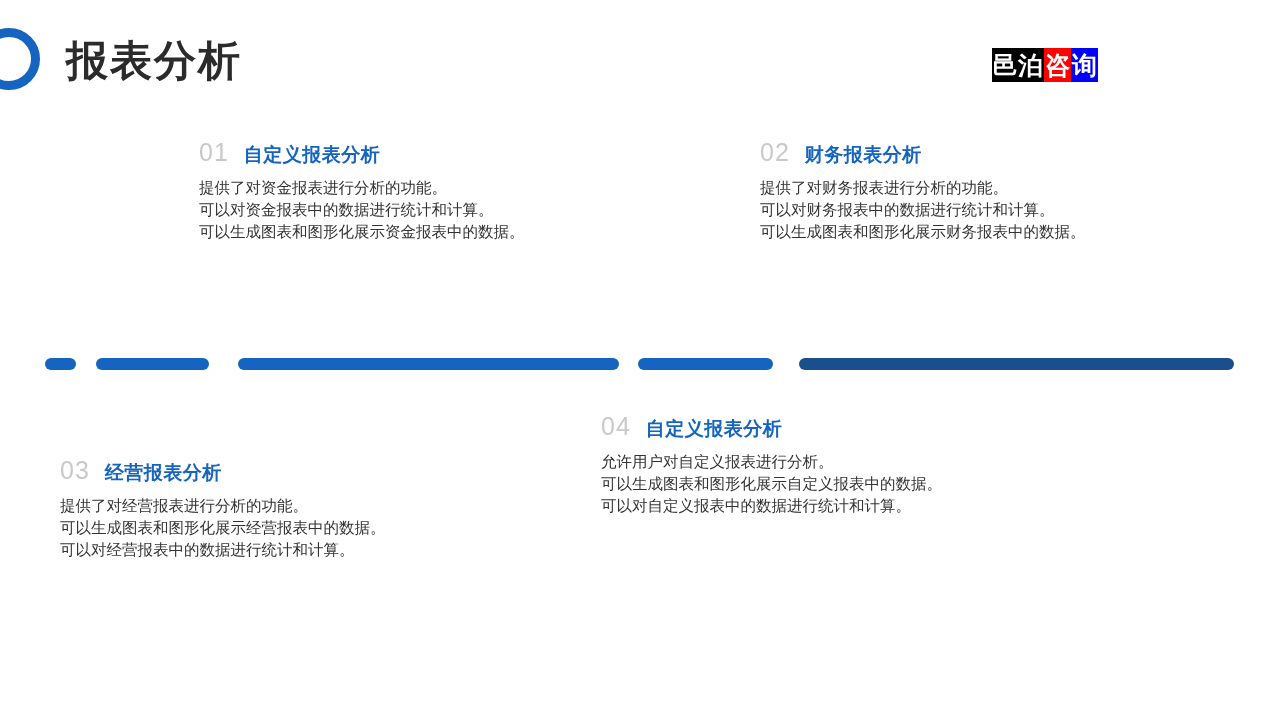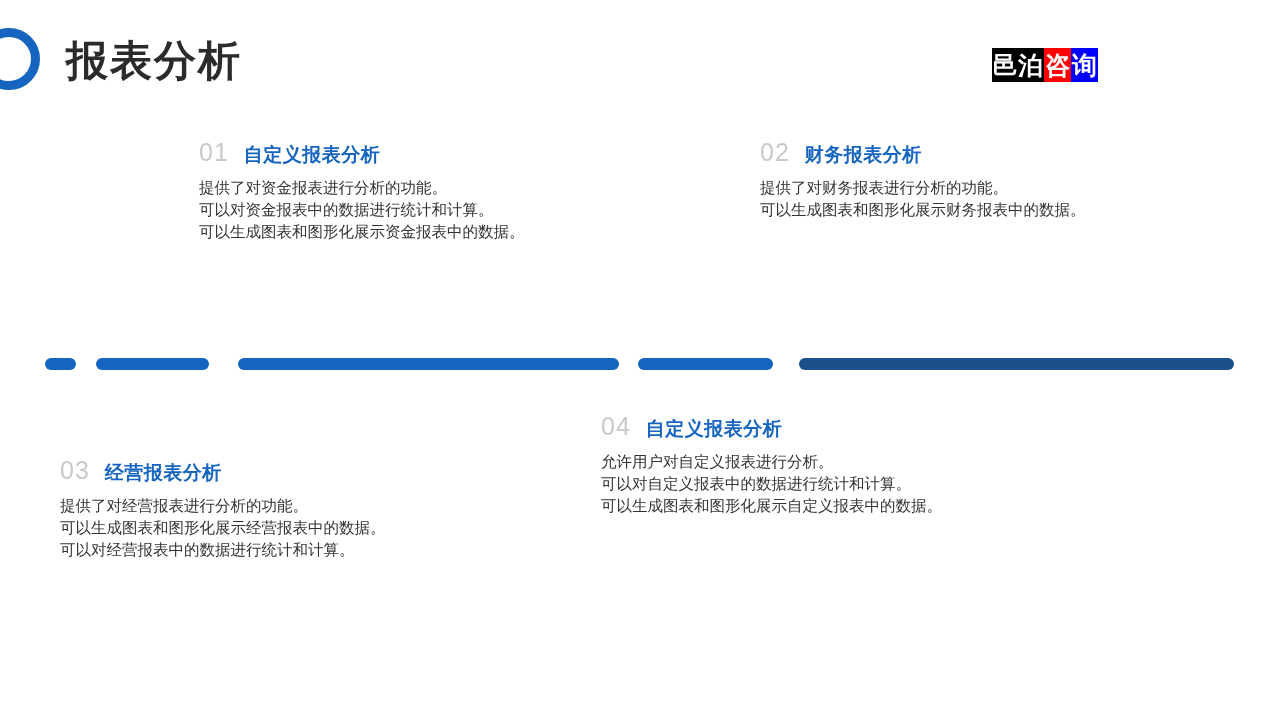--- a/index.html
+++ b/index.html
@@ -146,20 +146,21 @@
   </div>
 </div>
 
 <div class="item" id="item-02">
   <div class="item-head">
     <span class="item-num" style="color: rgb(201, 201, 201);">02</span>
     <span class="item-title" style="color: rgb(21, 101, 192);">财务报表分析</span>
   </div>
   <div class="item-body" style="color: rgb(51, 51, 51);">
     <div>提供了对财务报表进行分析的功能。</div>
+    <div>可以对财务报表中的数据进行统计和计算。</div>
     <div>可以生成图表和图形化展示财务报表中的数据。</div>
   </div>
 </div>
 
 <div class="divider">
   <span style="left: 45px; width: 31px; background: rgb(21, 101, 192);"></span>
   <span style="left: 96px; width: 113px; background: rgb(21, 101, 192);"></span>
   <span style="left: 238px; width: 381px; background: rgb(21, 101, 192);"></span>
   <span style="left: 638px; width: 135px; background: rgb(21, 101, 192);"></span>
   <span style="left: 799px; width: 435px; background: rgb(27, 79, 140);"></span>
@@ -177,16 +178,16 @@
   </div>
 </div>
 
 <div class="item" id="item-04">
   <div class="item-head">
     <span class="item-num" style="color: rgb(201, 201, 201);">04</span>
     <span class="item-title" style="color: rgb(21, 101, 192);">自定义报表分析</span>
   </div>
   <div class="item-body" style="color: rgb(51, 51, 51);">
     <div>允许用户对自定义报表进行分析。</div>
+    <div>可以生成图表和图形化展示自定义报表中的数据。</div>
     <div>可以对自定义报表中的数据进行统计和计算。</div>
-    <div>可以生成图表和图形化展示自定义报表中的数据。</div>
   </div>
 </div>
 
 </body></html>

